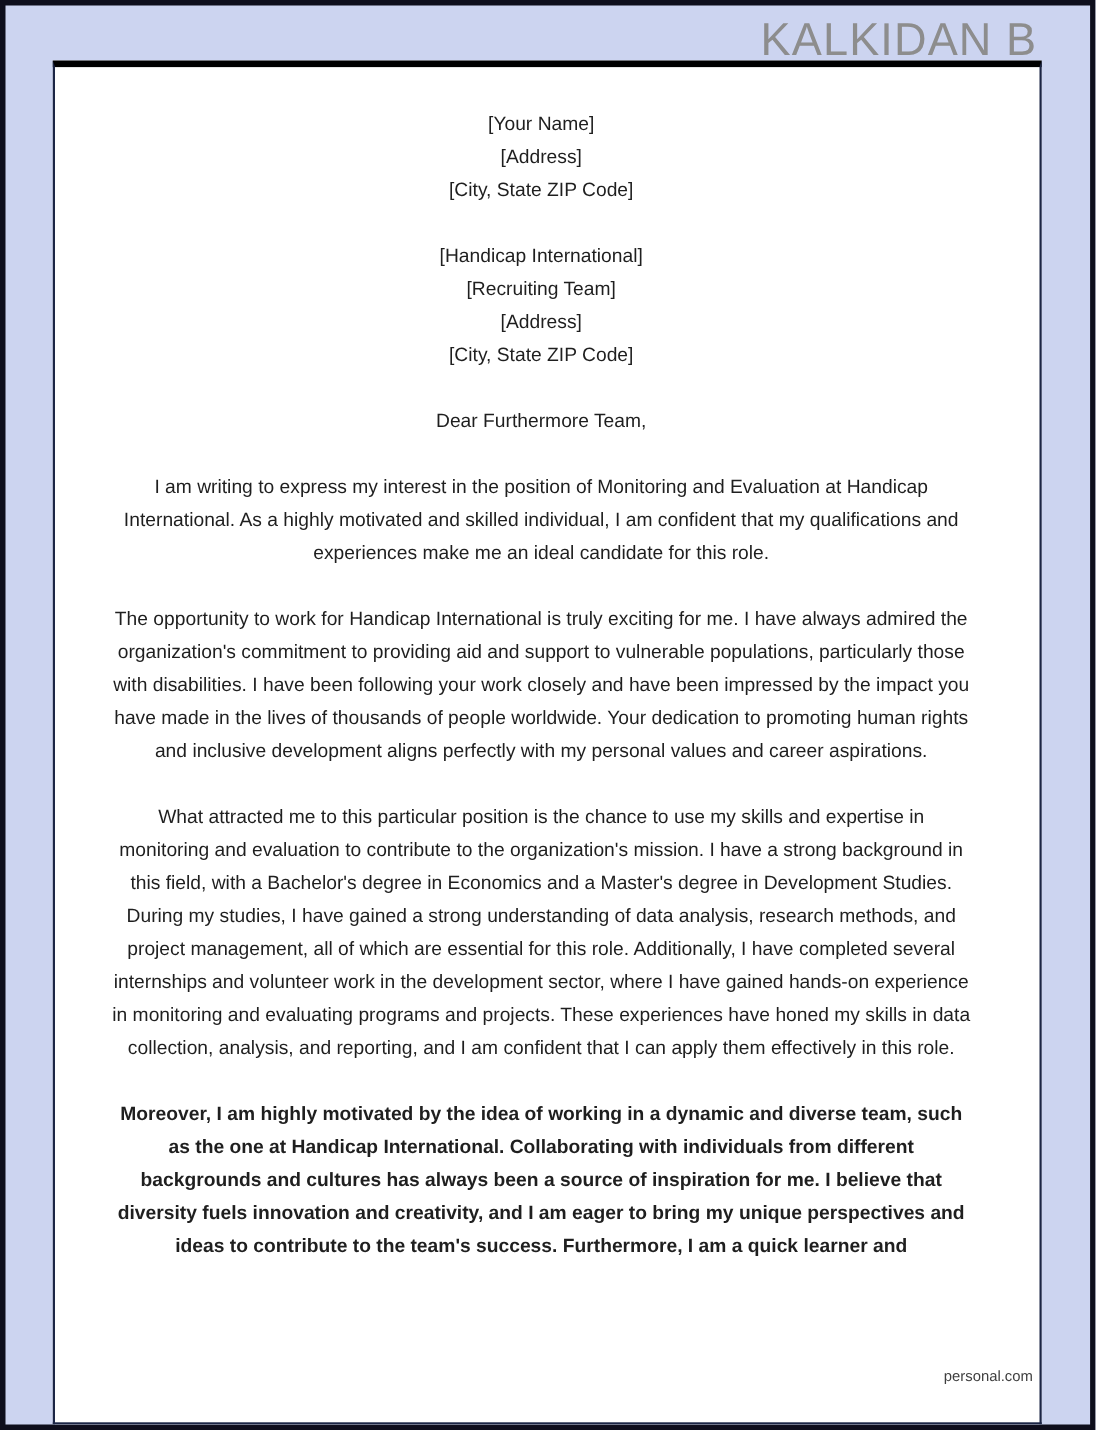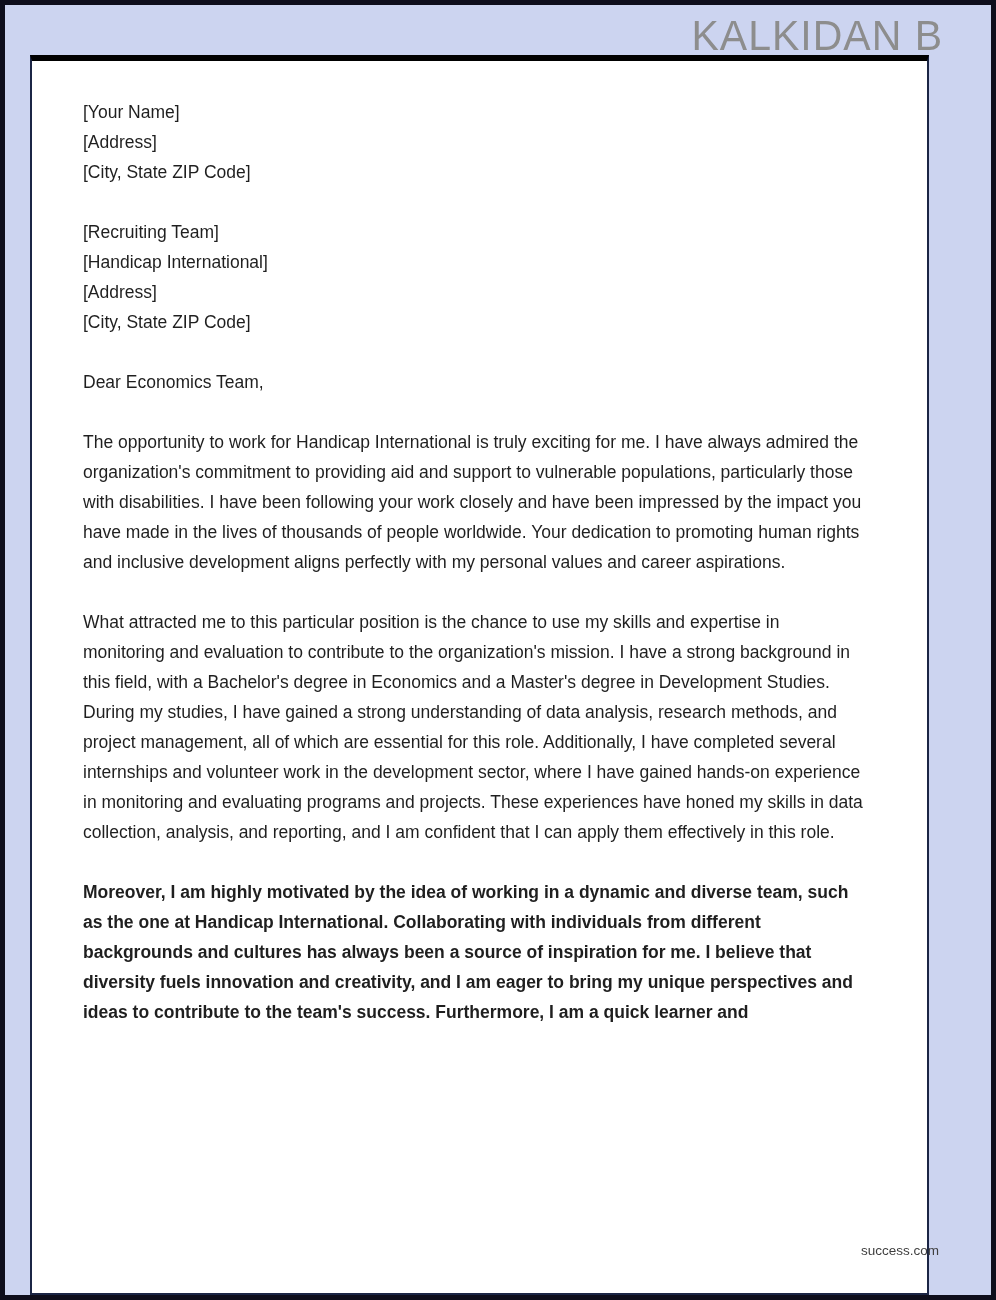--- a/index.html
+++ b/index.html
@@ -23,28 +23,29 @@
     font-weight: 400;
     letter-spacing: 1px;
     color: #8d8d8d;
     font-family: "Liberation Sans", sans-serif;
     transform: scaleY(1.02);
     white-space: nowrap;
   }
 
   .page {
     position: absolute;
-    left: 25px;
+    left: 43px;
     top: 50px;
     width: 899px;
     height: calc(100% - 50px);
     background: #ffffff;
     border: 2px solid #1b2545;
     border-top: 6px solid #000000;
     overflow: hidden;
+    text-align: center;
   }
 
   .letter {
     padding: 36px 62px 0 51px;
     font-size: 17.5px;
     line-height: 30px;
     color: #1f1f1f;
   }
 
   .block { margin-bottom: 30px; }
@@ -71,30 +72,31 @@
   <div class="page">
     <div class="letter">
 
       <div class="block">
         <div class="address-line">[Your Name]</div>
         <div class="address-line">[Address]</div>
         <div class="address-line">[City, State ZIP Code]</div>
       </div>
 
       <div class="block">
+        <div class="address-line">[Handicap International]</div>
         <div class="address-line">[Recruiting Team]</div>
-        <div class="address-line">[Handicap International]</div>
         <div class="address-line">[Address]</div>
         <div class="address-line">[City, State ZIP Code]</div>
       </div>
 
-      <div class="block">Dear Economics Team,</div>
+      <div class="block">Dear Furthermore Team,</div>
 
+      <p class="block">I am writing to express my interest in the position of Monitoring and Evaluation at Handicap International. As a highly motivated and skilled individual, I am confident that my qualifications and experiences make me an ideal candidate for this role.</p>
       <p class="block">The opportunity to work for Handicap International is truly exciting for me. I have always admired the organization's commitment to providing aid and support to vulnerable populations, particularly those with disabilities. I have been following your work closely and have been impressed by the impact you have made in the lives of thousands of people worldwide. Your dedication to promoting human rights and inclusive development aligns perfectly with my personal values and career aspirations.</p>
       <p class="block">What attracted me to this particular position is the chance to use my skills and expertise in monitoring and evaluation to contribute to the organization's mission. I have a strong background in this field, with a Bachelor's degree in Economics and a Master's degree in Development Studies. During my studies, I have gained a strong understanding of data analysis, research methods, and project management, all of which are essential for this role. Additionally, I have completed several internships and volunteer work in the development sector, where I have gained hands-on experience in monitoring and evaluating programs and projects. These experiences have honed my skills in data collection, analysis, and reporting, and I am confident that I can apply them effectively in this role.</p>
       <p class="block">Moreover, I am highly motivated by the idea of working in a dynamic and diverse team, such as the one at Handicap International. Collaborating with individuals from different backgrounds and cultures has always been a source of inspiration for me. I believe that diversity fuels innovation and creativity, and I am eager to bring my unique perspectives and ideas to contribute to the team's success. Furthermore, I am a quick learner and</p>
 
     </div>
   </div>
 
-  <div class="watermark">success.com</div>
+  <div class="watermark">personal.com</div>
 
 </div>
 
 </body></html>

